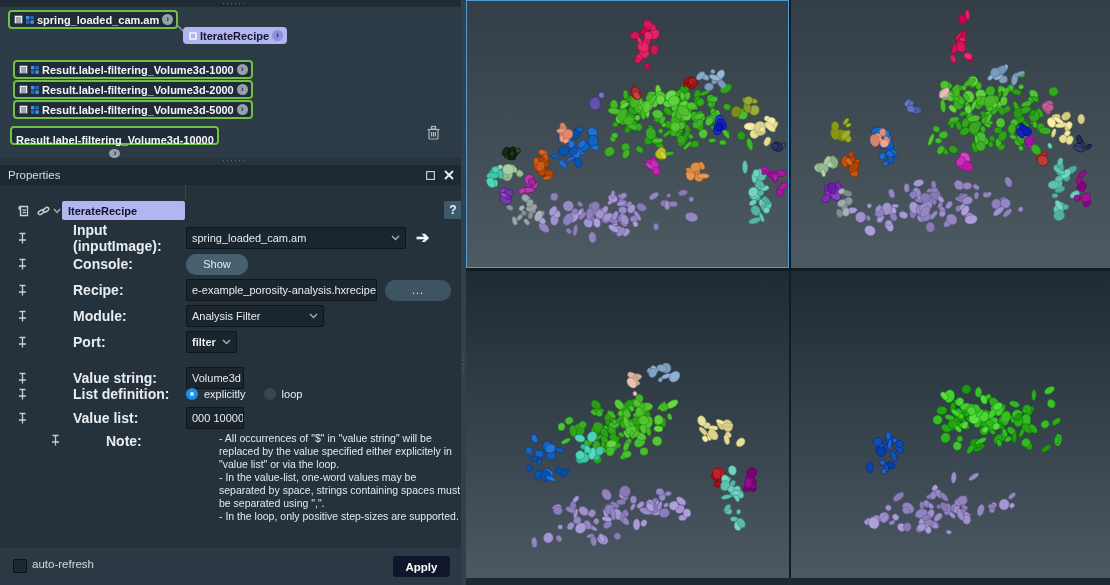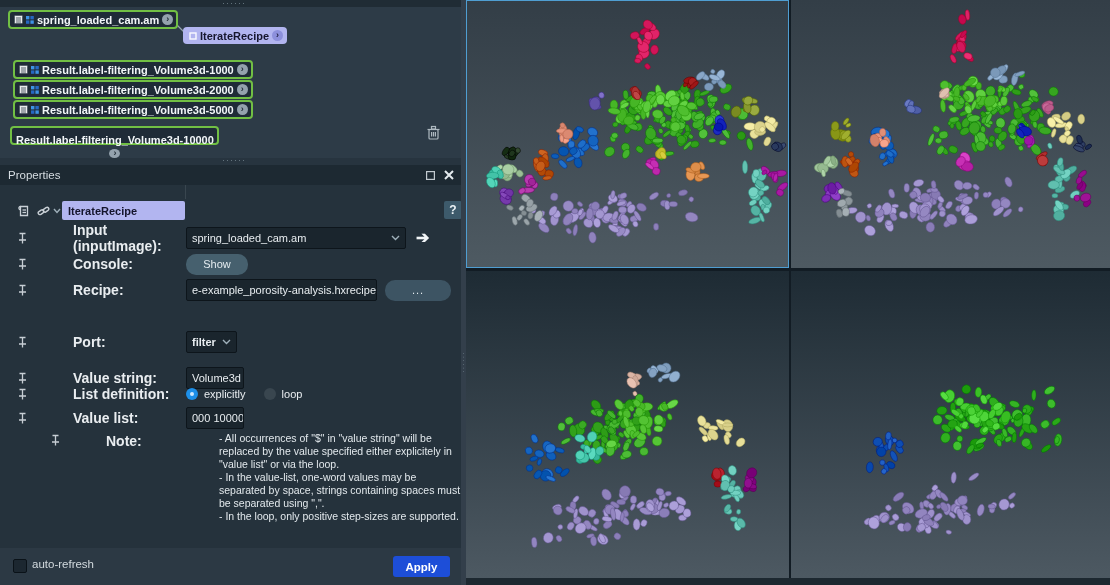--- a/index.html
+++ b/index.html
@@ -62,21 +62,21 @@
   .radio.checked::after{content:"";position:absolute;left:4px;top:4px;width:4px;height:4px;border-radius:50%;background:#cfe9ff;}
   .rlabel{font-size:11px;color:#e9edf0;margin-right:18px;}
   .note-row{align-items:flex-start;height:auto;margin-left:33px;}
   .note-text{width:272px;font-size:10.5px;line-height:1.24;color:#e2e8ec;white-space:pre-line;}
   .note-row .plabel{margin-top:1px;}
 
   
   .footer{position:absolute;left:0;top:548px;width:461px;height:37px;background:#2c3944;}
   .cb{position:absolute;left:13px;top:11px;width:12px;height:12px;background:#1c2730;border:1px solid #0a1218;border-radius:2px;cursor:pointer;}
   .cb-label{position:absolute;left:32px;top:10px;font-size:11.5px;color:#d3dade;}
-  .apply{position:absolute;left:393px;top:8px;width:57px;height:21px;background:#1d4ed8;border:none;border-radius:3px;
+  .apply{position:absolute;left:393px;top:8px;width:57px;height:21px;background:#0f172a;border:none;border-radius:3px;
          color:#ffffff;font-size:11.5px;font-weight:bold;font-family:"Liberation Sans",sans-serif;cursor:pointer;}
 
   
   .v-splitter{position:absolute;left:461px;top:0;width:5px;height:585px;background:#333f4b;}
   .v-splitter .dots{left:0px;top:352px;writing-mode:vertical-rl;letter-spacing:1px;font-size:8px;}
   .viewports{position:absolute;left:466px;top:0;width:644px;height:585px;background:#121c24;}
   .viewport{position:absolute;overflow:hidden;}
   .vp-top{background:linear-gradient(180deg,#333e47 0%,#4e5a62 100%);}
   .vp-bottom{background:linear-gradient(180deg,#1e2b34 0%,#4d5962 100%);}
   .viewport.selected{border:1px solid #4f9ed2;}
@@ -280,20 +280,36 @@
         <span class="pincol">
           <svg width="11" height="13">
               <path d="M2.5 1.5 h6 M5.5 1.5 v6 M2 8 h7 M5.5 8 v3.5" stroke="#c7ced4" stroke-width="1.3" fill="none"></path>
             </svg>
         </span>
         <span class="plabel">Recipe:</span>
         <div class="field w191">e-example_porosity-analysis.hxrecipe</div>
         <button class="btn more">...</button>
       </div>
 
+      <div class="prow" style="top:139px">
+        <span class="pincol">
+          <svg width="11" height="13">
+              <path d="M2.5 1.5 h6 M5.5 1.5 v6 M2 8 h7 M5.5 8 v3.5" stroke="#c7ced4" stroke-width="1.3" fill="none"></path>
+            </svg>
+        </span>
+        <span class="plabel">Module:</span>
+        <div class="select w138">
+          <span>Analysis Filter</span>
+          <span class="chev">
+            <svg width="9" height="6">
+                <path d="M1 1 L4.5 4.5 L8 1" stroke="#9fb0ba" stroke-width="1.4" fill="none"></path>
+              </svg>
+          </span>
+        </div>
+      </div>
 
       <div class="prow" style="top:165px">
         <span class="pincol">
           <svg width="11" height="13">
               <path d="M2.5 1.5 h6 M5.5 1.5 v6 M2 8 h7 M5.5 8 v3.5" stroke="#c7ced4" stroke-width="1.3" fill="none"></path>
             </svg>
         </span>
         <span class="plabel">Port:</span>
         <div class="select w51">
           <span>filter</span>

